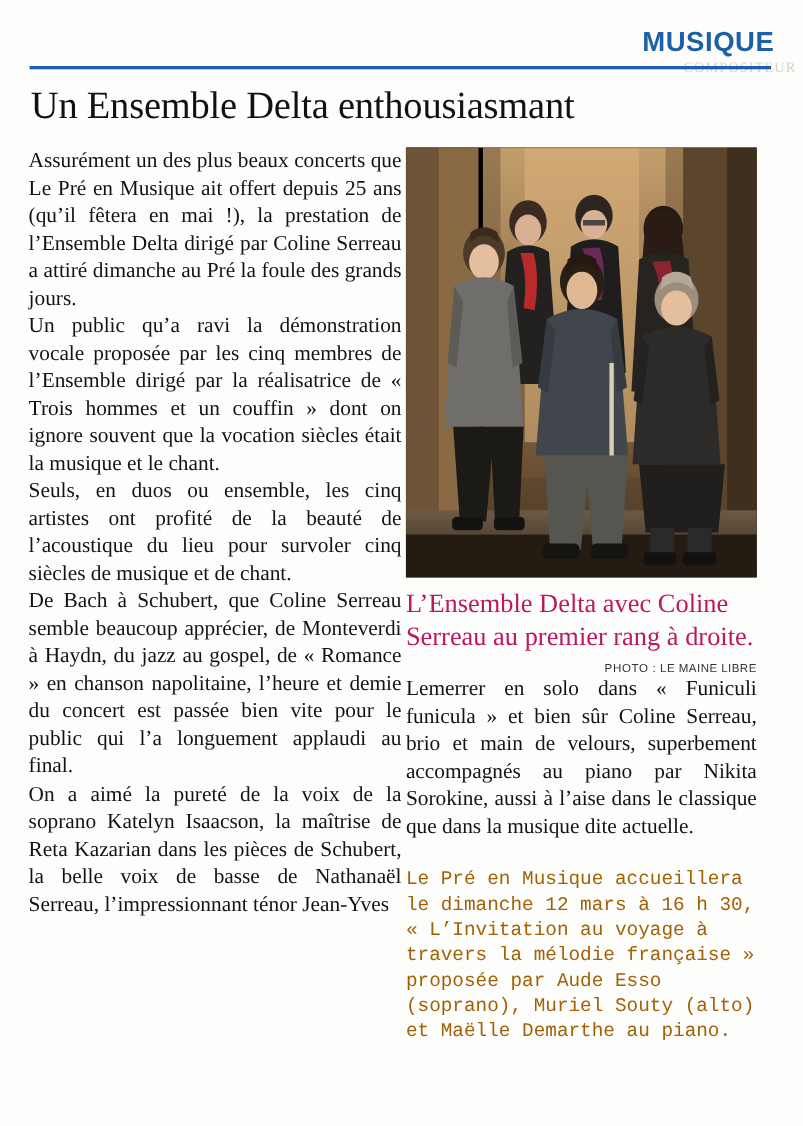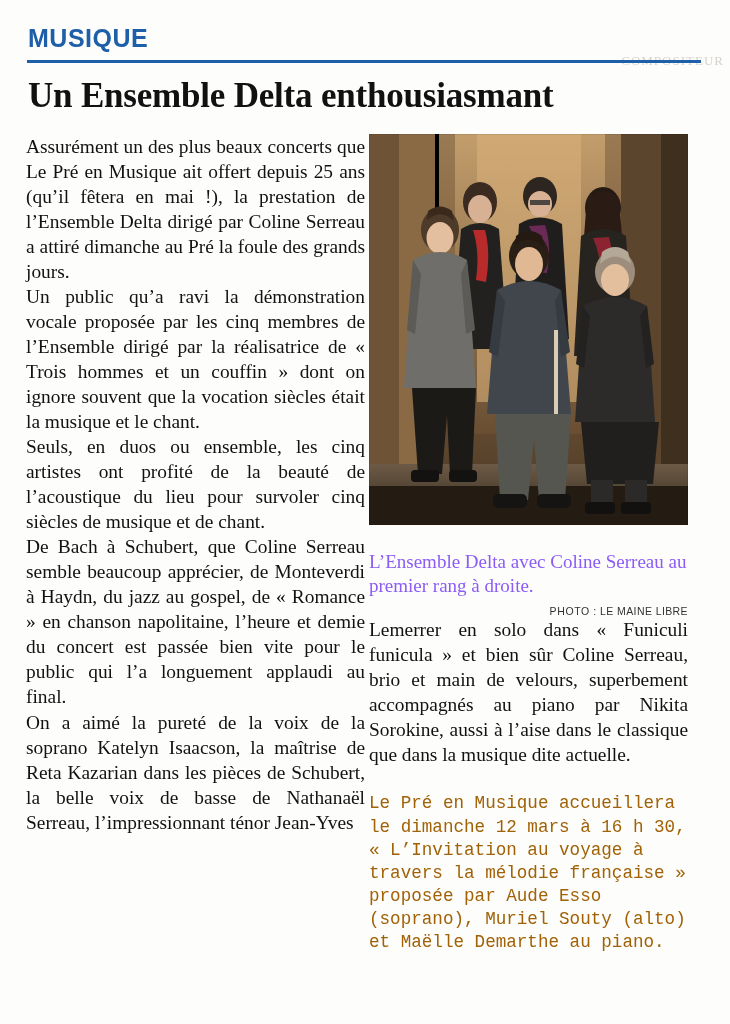--- a/index.html
+++ b/index.html
@@ -48,30 +48,31 @@
 
   
   .rubric {
     font-family: "Liberation Sans", sans-serif;
     font-weight: bold;
     font-size: 25px;
     letter-spacing: 0.5px;
     color: #1d5fa8;
     margin: 26px 0 0 2px;
     line-height: 1;
+    text-align: right;
   }
   .rubric-rule {
     height: 3px;
     background: #1d5fa8;
     width: 674px;
     margin: 9px 0 0 1px;
   }
   .headline {
     font-family: "Liberation Serif", serif;
-    font-weight: bold;
+    font-weight: normal;
     font-size: 35px;
     line-height: 1.08;
     color: #111111;
     margin: 14px 0 0 2px;
     letter-spacing: -0.2px;
   }
 
   
   .columns {
     display: flex;
@@ -104,24 +105,24 @@
     width: 319px;
     height: 391px;
     overflow: hidden;
     background: #3b3026;
   }
   .photo svg {
     display: block;
   }
   .caption {
     font-family: "Liberation Serif", serif;
-    font-size: 19px;
+    font-size: 24px;
     line-height: 1.25;
-    color: #8b5cf6;
-    margin-top: 25px;
+    color: #be185d;
+    margin-top: 9px;
   }
   .credit {
     font-family: "Liberation Sans", sans-serif;
     font-size: 10.5px;
     color: #333;
     text-align: right;
     letter-spacing: 0.4px;
     margin-top: 8px;
     text-transform: uppercase;
   }

